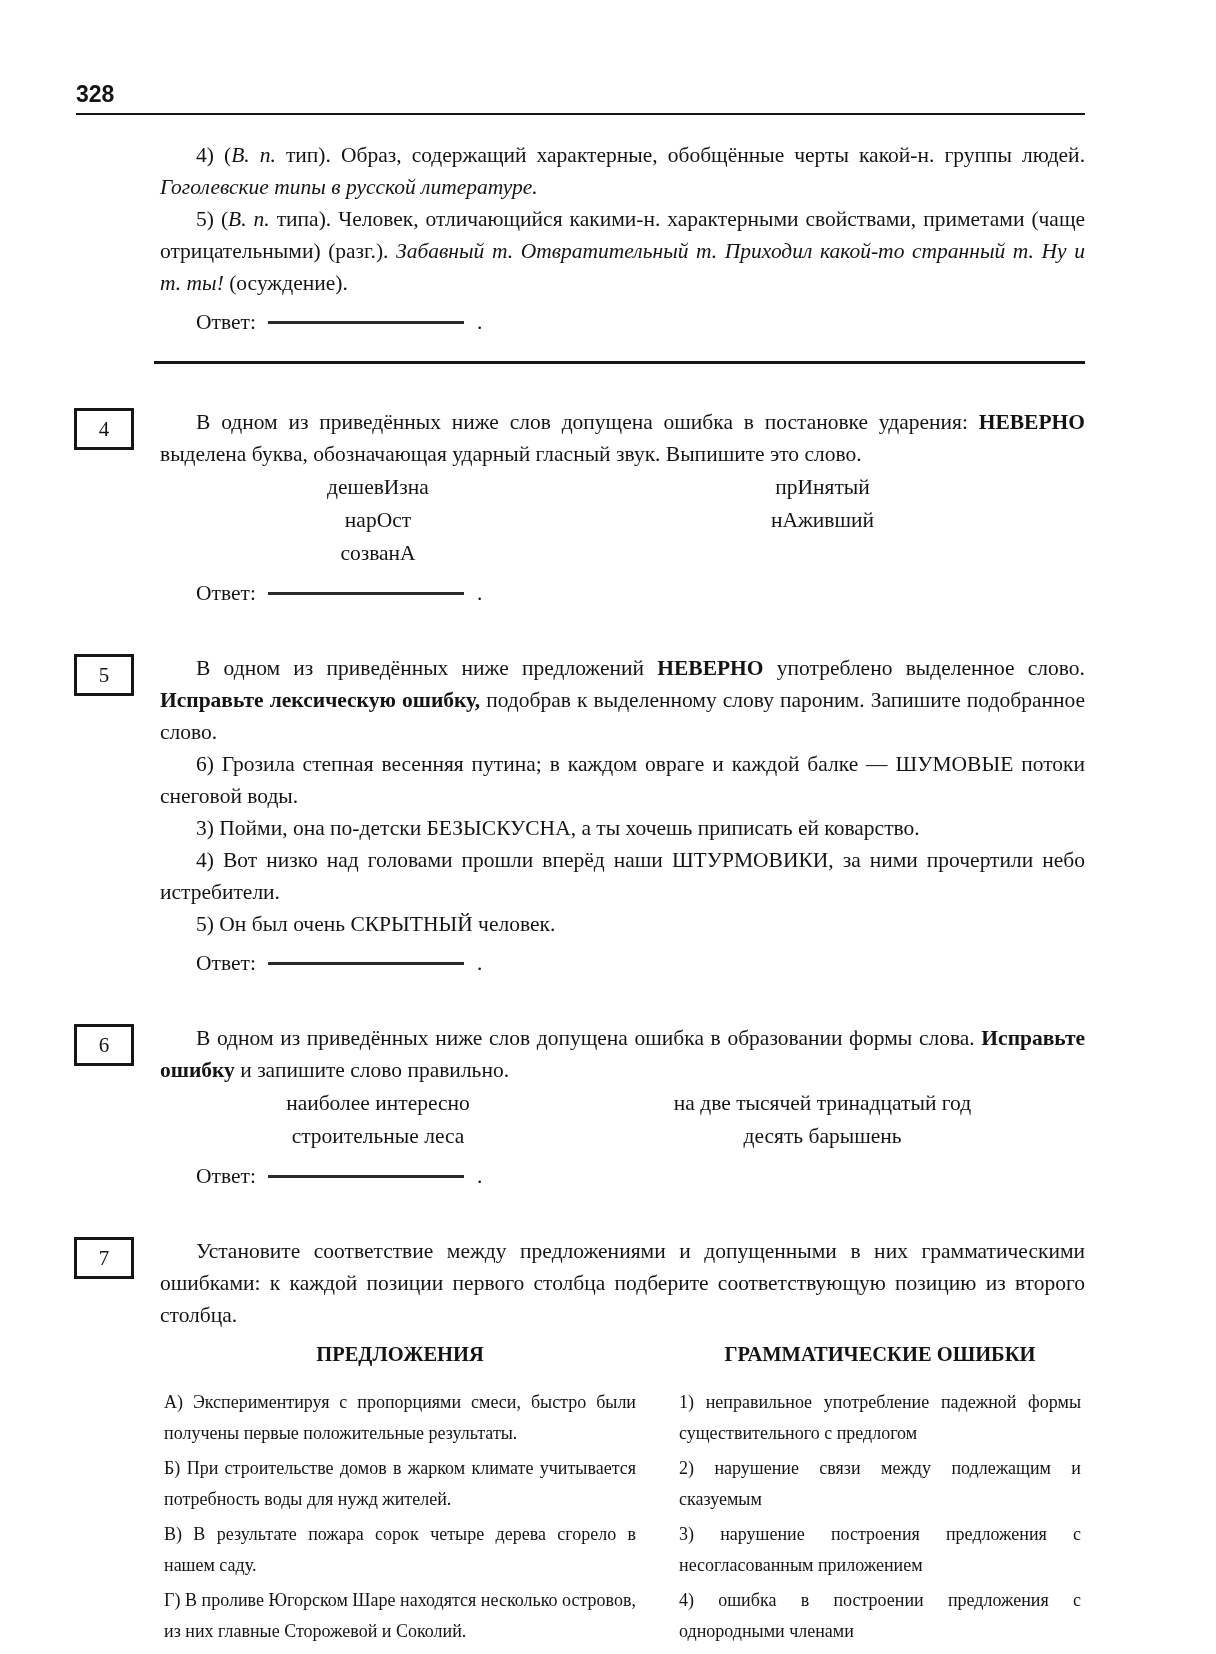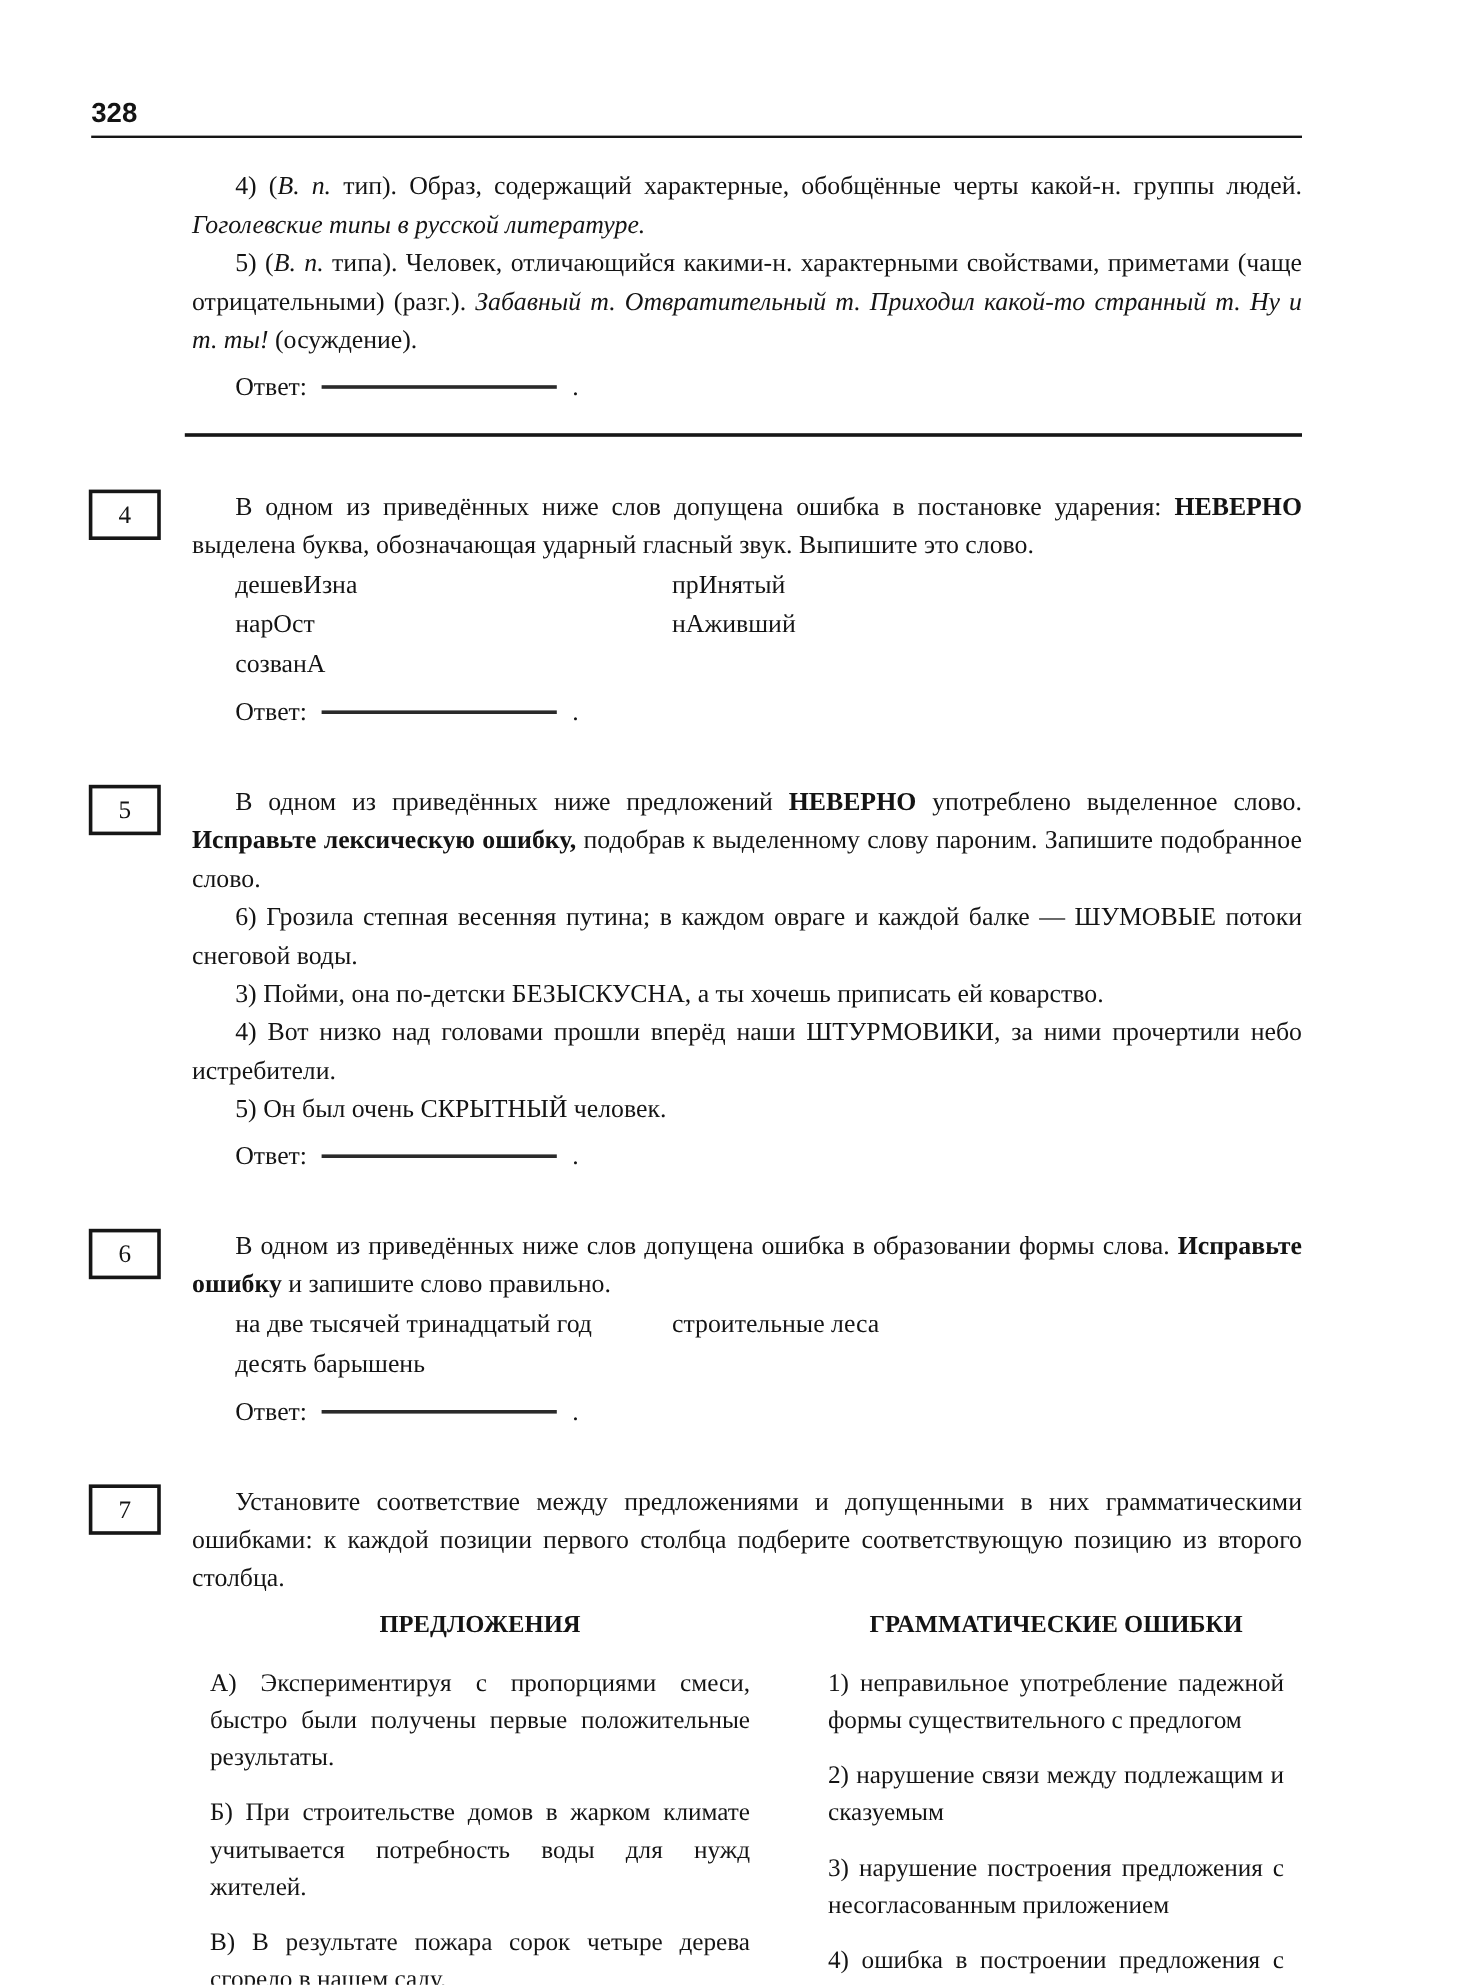--- a/index.html
+++ b/index.html
@@ -47,33 +47,33 @@
   .qnum{
     position:absolute;left:-86px;top:2px;width:54px;height:36px;
     border:3px solid #161616;display:flex;align-items:center;justify-content:center;
     font-size:21px;line-height:21px;
   }
   .qbody{min-height:44px;}
 
   
   .word-cols{
     display:grid;grid-template-columns:364px 1fr;
-    padding-left:36px;margin-top:1px;
+    padding-left:36px;margin-top:1px;text-align:center;
   }
   .word-cols .cell{font-size:21.5px;line-height:33px;}
 
   
   .sent{margin:0;font-size:21.5px;line-height:32px;text-align:justify;text-indent:36px;}
 
   
   .match{display:grid;grid-template-columns:480px 410px;column-gap:35px;margin-top:8px;}
   .match-h{
     text-align:center;font-weight:700;font-size:20.5px;line-height:31px;margin:0 0 17px 0;
   }
-  .match-item{margin:15px;font-size:21px;line-height:31px;text-align:justify;}
+  .match-item{margin:4px;font-size:18px;line-height:31px;text-align:justify;}
 </style>
 </head>
 <body>
 
 <div class="page">
 
   <div class="header">
     <span class="page-num">328</span>
   </div>
   <div class="header-rule"></div>
@@ -120,20 +120,21 @@
       </div>
     </section>
 
     <section class="question">
       <div class="qnum">
           <span>6</span>
         </div>
       <div class="qbody">
         <p class="para"><span>В одном из приведённых ниже слов допущена ошибка в образовании формы слова. </span><span style="font-weight: 700;">Исправьте ошибку</span><span> и запишите слово правильно.</span></p>
         <div class="word-cols">
+          <div class="cell">наиболее интересно</div>
           <div class="cell">на две тысячей тринадцатый год</div>
           <div class="cell">строительные леса</div>
           <div class="cell">десять барышень</div>
           <div class="cell"></div>
         </div>
         <p class="answer-line"><span>Ответ:</span><span class="blank"></span><span>.</span></p>
       </div>
     </section>
 
     <section class="question">

